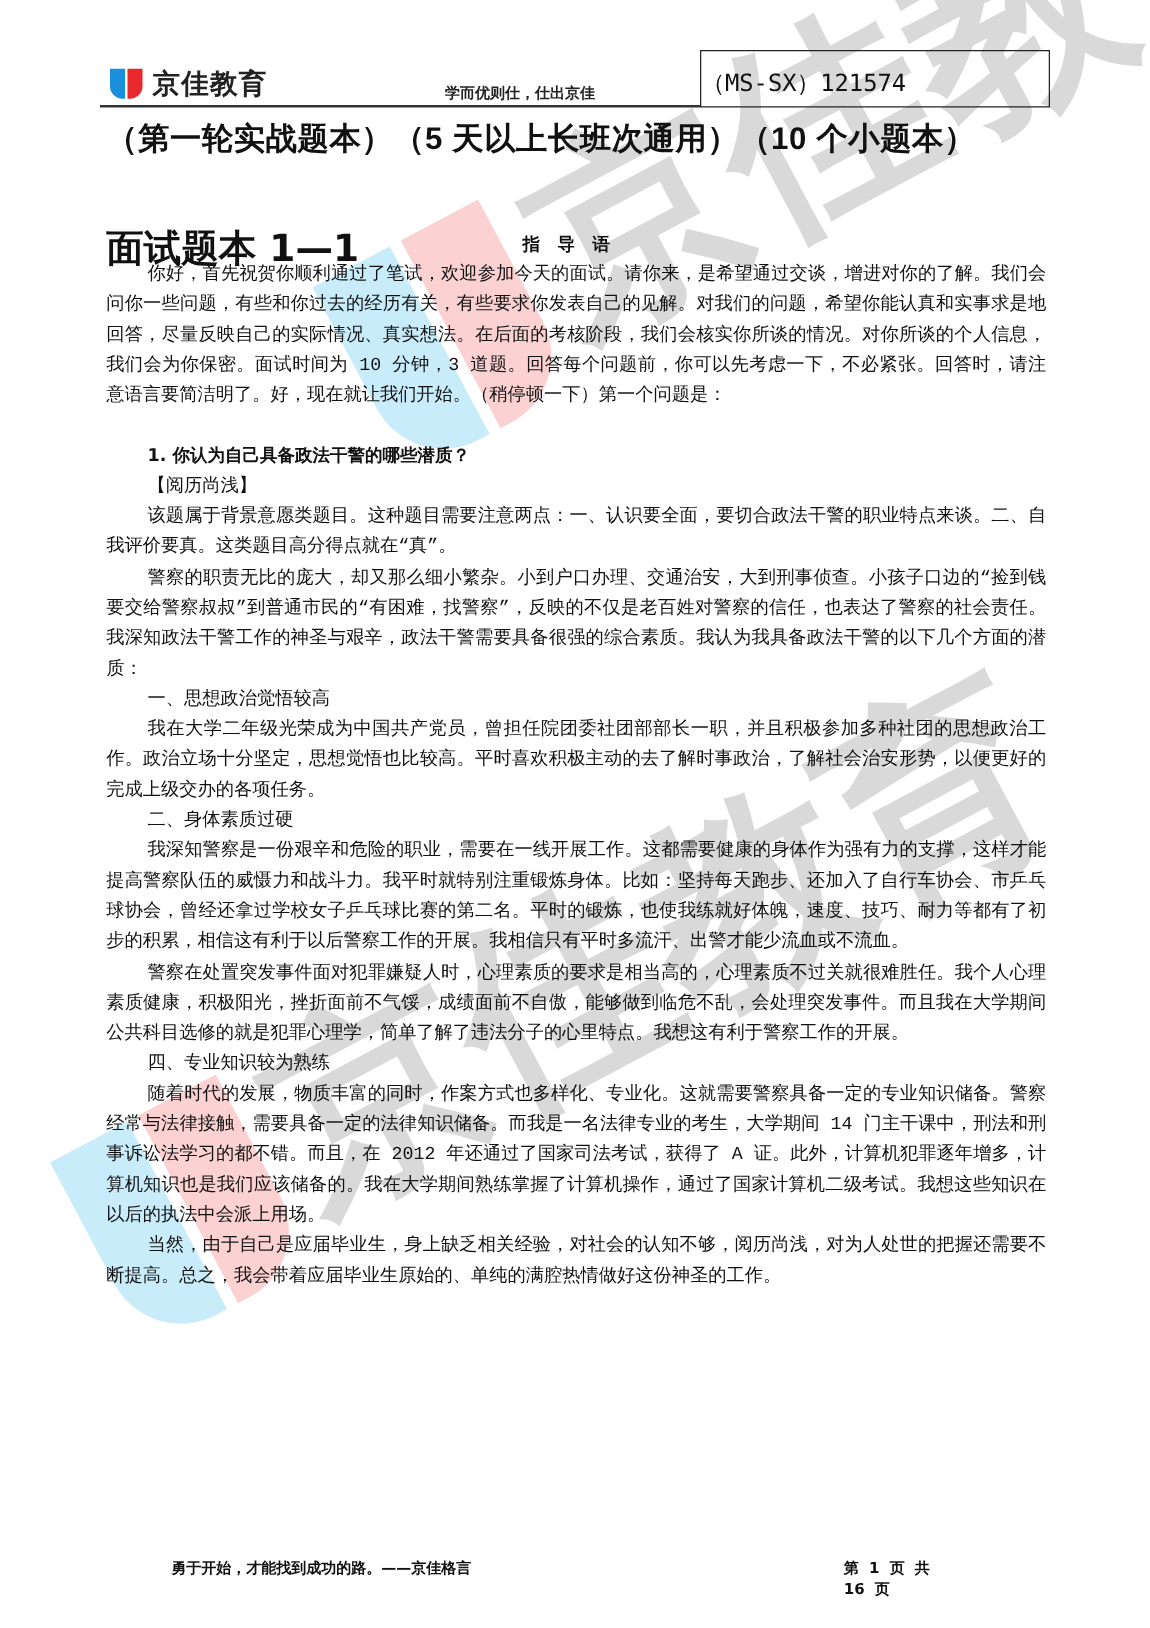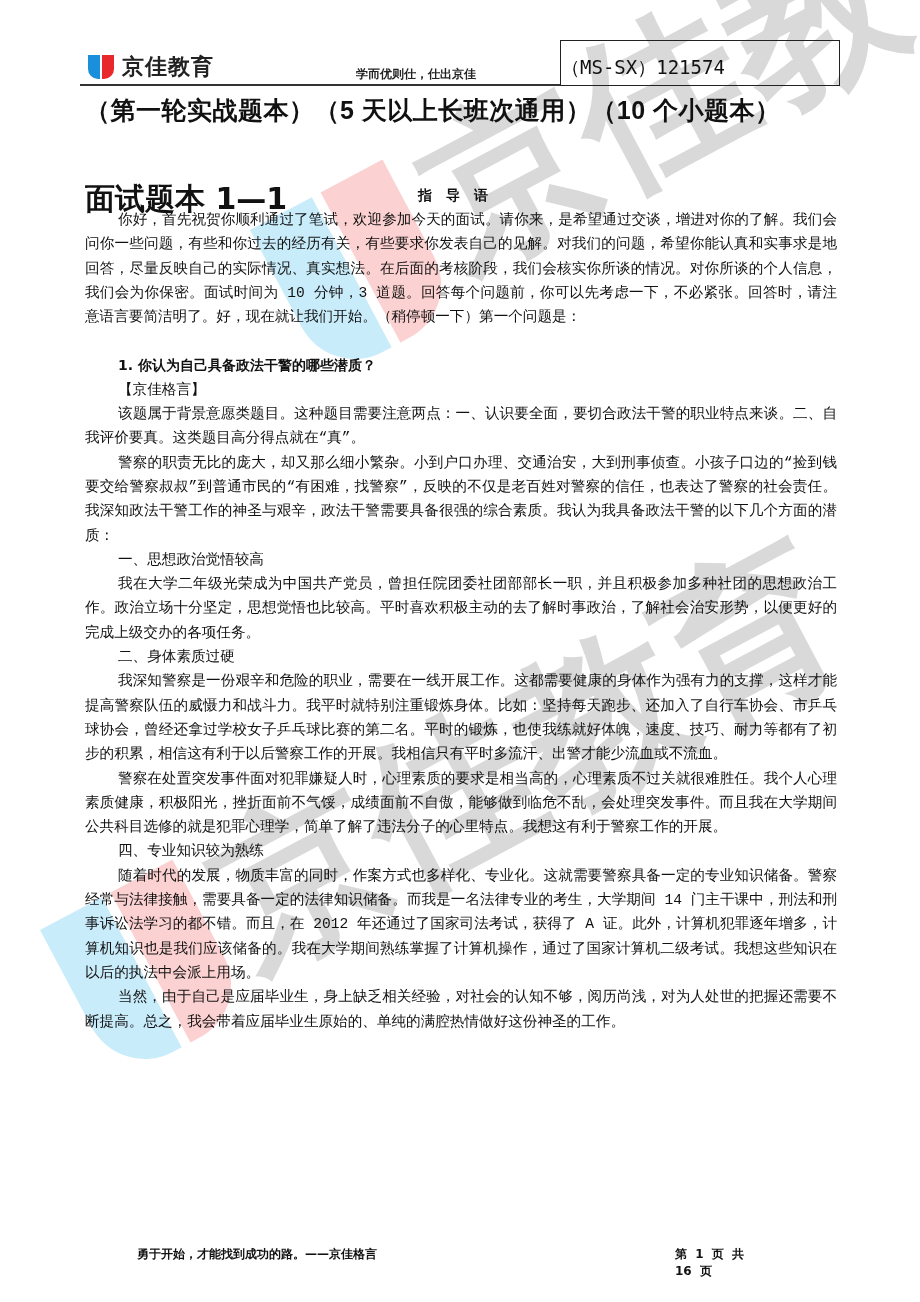--- a/index.html
+++ b/index.html
@@ -68,21 +68,21 @@
 
   <div class="title">（第一轮实战题本）（5 天以上长班次通用）（10 个小题本）</div>
   <div class="subtitle">面试题本 1—1</div>
 
   <div class="guide-head">指导语</div>
 
   <div class="body">
     <p>你好，首先祝贺你顺利通过了笔试，欢迎参加今天的面试。请你来，是希望通过交谈，增进对你的了解。我们会问你一些问题，有些和你过去的经历有关，有些要求你发表自己的见解。对我们的问题，希望你能认真和实事求是地回答，尽量反映自己的实际情况、真实想法。在后面的考核阶段，我们会核实你所谈的情况。对你所谈的个人信息，我们会为你保密。面试时间为 10 分钟，3 道题。回答每个问题前，你可以先考虑一下，不必紧张。回答时，请注意语言要简洁明了。好，现在就让我们开始。（稍停顿一下）第一个问题是：</p>
     <div class="gap"></div>
     <p class="q">1.  你认为自己具备政法干警的哪些潜质？</p>
-    <p>【京佳格言】</p>
+    <p>【阅历尚浅】</p>
     <p>该题属于背景意愿类题目。这种题目需要注意两点：一、认识要全面，要切合政法干警的职业特点来谈。二、自我评价要真。这类题目高分得点就在“真”。</p>
     <p>警察的职责无比的庞大，却又那么细小繁杂。小到户口办理、交通治安，大到刑事侦查。小孩子口边的“捡到钱要交给警察叔叔”到普通市民的“有困难，找警察”，反映的不仅是老百姓对警察的信任，也表达了警察的社会责任。我深知政法干警工作的神圣与艰辛，政法干警需要具备很强的综合素质。我认为我具备政法干警的以下几个方面的潜质：</p>
     <p>一、思想政治觉悟较高</p>
     <p>我在大学二年级光荣成为中国共产党员，曾担任院团委社团部部长一职，并且积极参加多种社团的思想政治工作。政治立场十分坚定，思想觉悟也比较高。平时喜欢积极主动的去了解时事政治，了解社会治安形势，以便更好的完成上级交办的各项任务。</p>
     <p>二、身体素质过硬</p>
     <p>我深知警察是一份艰辛和危险的职业，需要在一线开展工作。这都需要健康的身体作为强有力的支撑，这样才能提高警察队伍的威慑力和战斗力。我平时就特别注重锻炼身体。比如：坚持每天跑步、还加入了自行车协会、市乒乓球协会，曾经还拿过学校女子乒乓球比赛的第二名。平时的锻炼，也使我练就好体魄，速度、技巧、耐力等都有了初步的积累，相信这有利于以后警察工作的开展。我相信只有平时多流汗、出警才能少流血或不流血。</p>
     <p>警察在处置突发事件面对犯罪嫌疑人时，心理素质的要求是相当高的，心理素质不过关就很难胜任。我个人心理素质健康，积极阳光，挫折面前不气馁，成绩面前不自傲，能够做到临危不乱，会处理突发事件。而且我在大学期间公共科目选修的就是犯罪心理学，简单了解了违法分子的心里特点。我想这有利于警察工作的开展。</p>
     <p>四、专业知识较为熟练</p>
     <p>随着时代的发展，物质丰富的同时，作案方式也多样化、专业化。这就需要警察具备一定的专业知识储备。警察经常与法律接触，需要具备一定的法律知识储备。而我是一名法律专业的考生，大学期间 14 门主干课中，刑法和刑事诉讼法学习的都不错。而且，在 2012 年还通过了国家司法考试，获得了 A 证。此外，计算机犯罪逐年增多，计算机知识也是我们应该储备的。我在大学期间熟练掌握了计算机操作，通过了国家计算机二级考试。我想这些知识在以后的执法中会派上用场。</p>
     <p>当然，由于自己是应届毕业生，身上缺乏相关经验，对社会的认知不够，阅历尚浅，对为人处世的把握还需要不断提高。总之，我会带着应届毕业生原始的、单纯的满腔热情做好这份神圣的工作。</p>

